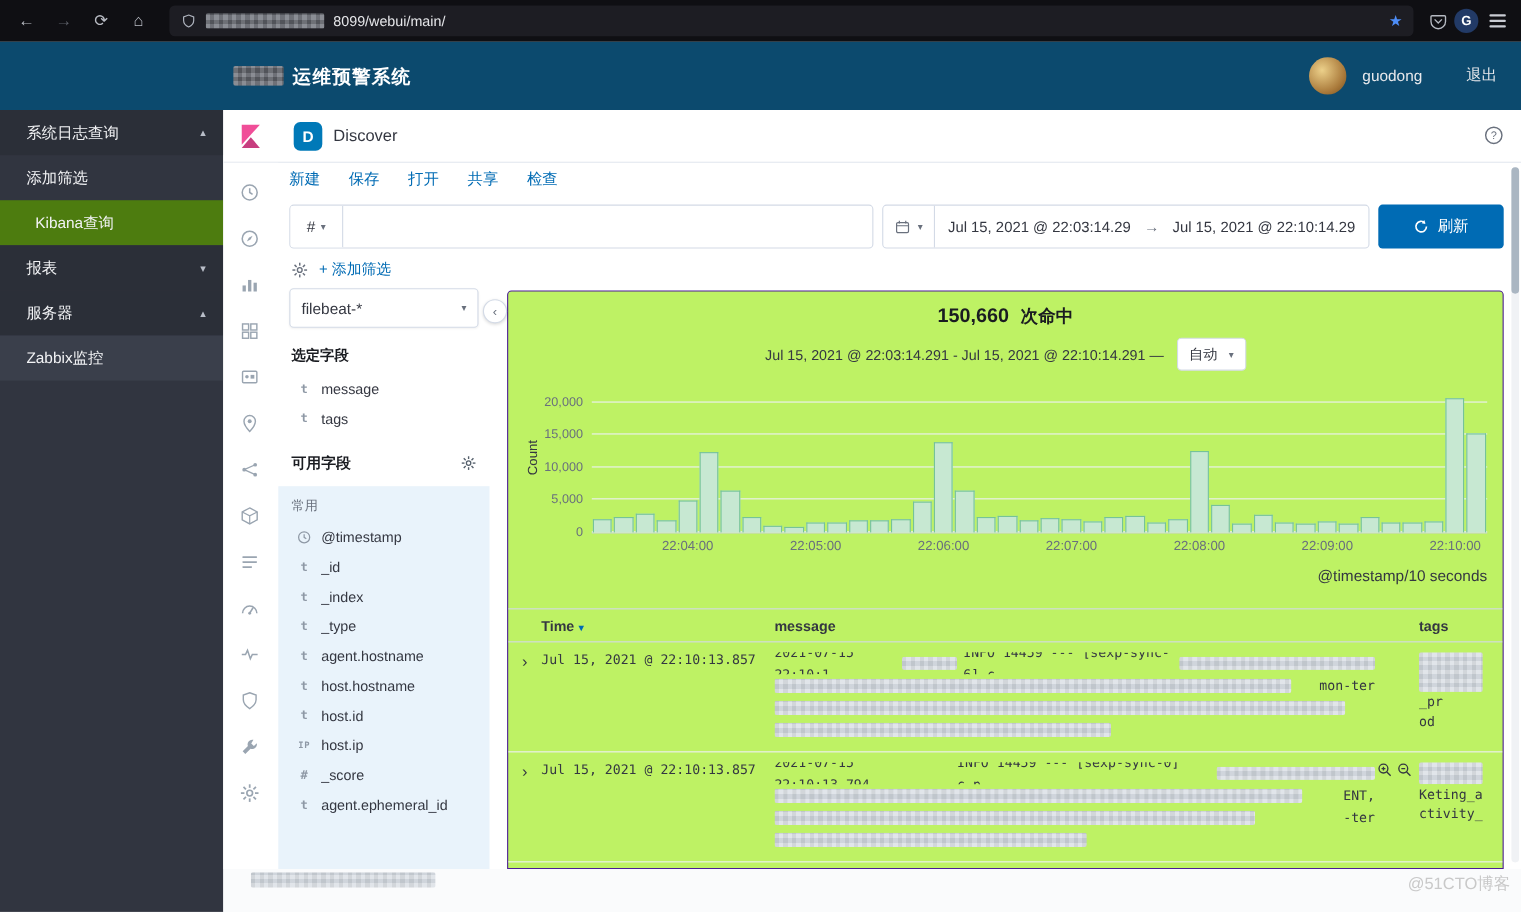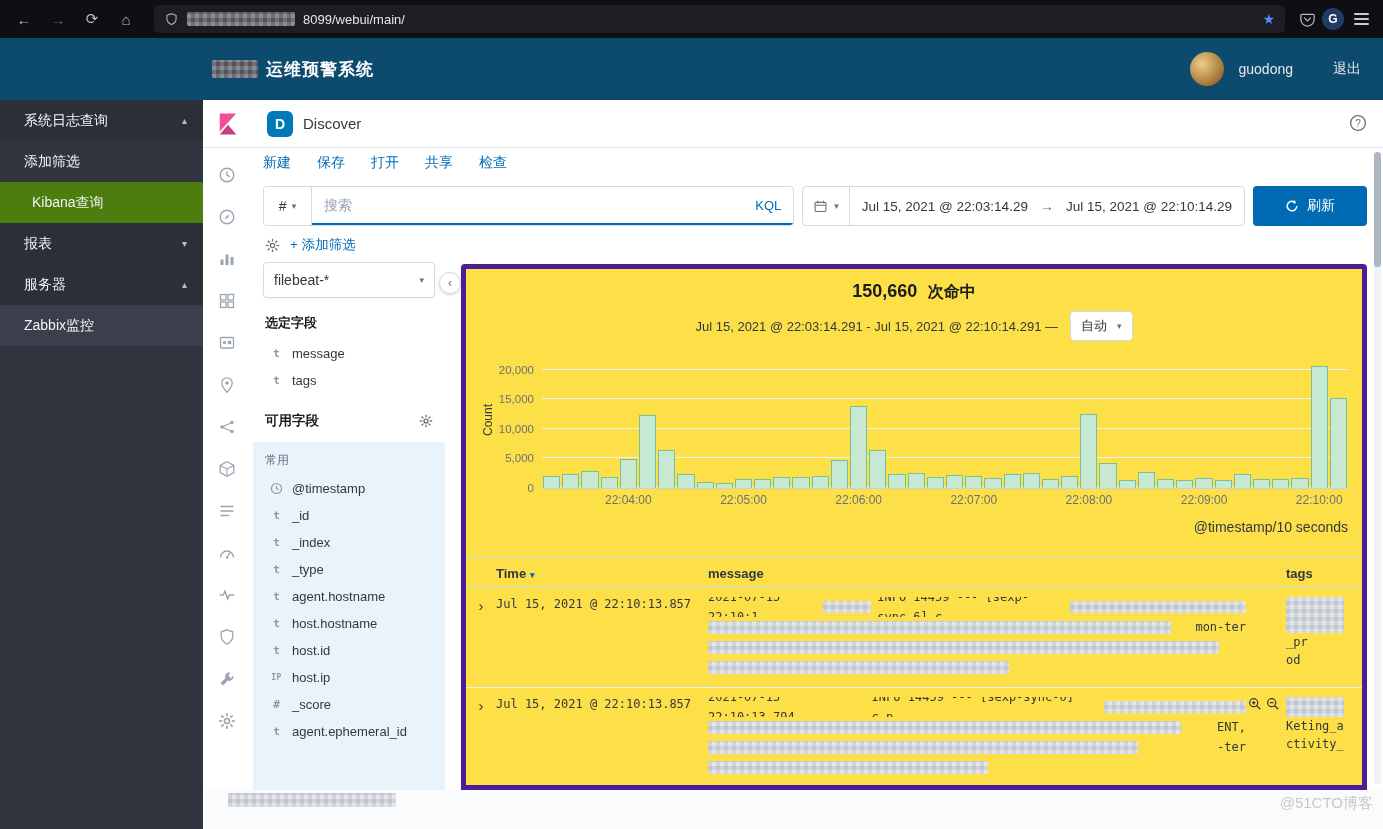--- a/index.html
+++ b/index.html
@@ -110,21 +110,21 @@
   .popular{ flex:1; background:#e9f3fb; margin:10px -10px 0; padding:8px 10px 30px; }
   .pop-title{ font-size:12px; color:#69707d; margin:2px 2px 6px; }
 
   .collapse-btn{ position:absolute; left:236px; top:172px; width:22px; height:22px; border-radius:50%;
     background:#fff; border:1px solid #d3dae6; box-shadow:0 1px 3px rgba(0,0,0,.15);
     display:flex; align-items:center; justify-content:center; font-size:12px; color:#69707d;
     cursor:pointer; z-index:6; }
 
   
   .content-panel{ position:absolute; left:258px; top:164px; right:16px; bottom:0;
-    border:5px solid #4c1d95; border-radius:4px 4px 0 0; background:#fde047; overflow:hidden; }
+    border:1px solid #4c1d95; border-radius:4px 4px 0 0; background:#bef264; overflow:hidden; }
   .hits{ text-align:center; margin-top:12px; color:#1a1c21; }
   .hits .num{ font-size:18px; font-weight:bold; }
   .hits .lbl{ font-size:16px; font-weight:bold; margin-left:6px; }
   .sub-row{ display:flex; align-items:center; justify-content:center; gap:12px; margin-top:8px; }
   .range-txt{ font-size:13px; color:#343741; }
   .interval-select{ height:30px; border:1px solid #d3dae6; border-radius:4px; background:#fff;
     display:flex; align-items:center; gap:10px; padding:0 10px; font-size:13px; color:#343741; cursor:pointer; }
   .dd-caret{ font-size:9px; color:#69707d; }
 
   .chart{ position:relative; margin:20px 14px 0 0; padding-left:76px; }
@@ -362,24 +362,20 @@
     <a>打开</a>
     <a>共享</a>
     <a>检查</a>
   </nav>
 
   <div class="search-row">
     <div class="query-group">
       <div class="q-prefix">
         <span>#</span>
         <span class="dd-caret">▾</span>
-      </div>
-      <div class="q-input">
-        <input type="text" placeholder="搜索" style="">
-        <span class="kql">KQL</span>
       </div>
     </div>
     <div class="date-group">
       <div class="cal-btn">
         <span style="display:flex;">
           <svg width="15" height="15" viewBox="0 0 18 18">
               <rect x="2.5" y="4" width="13" height="11" rx="1.5" fill="none" stroke="#69707d" stroke-width="1.3"></rect>
               <path d="M5.5 2v3M12.5 2v3M2.5 7.5h13" stroke="#69707d" stroke-width="1.3"></path>
             </svg>
         </span>

